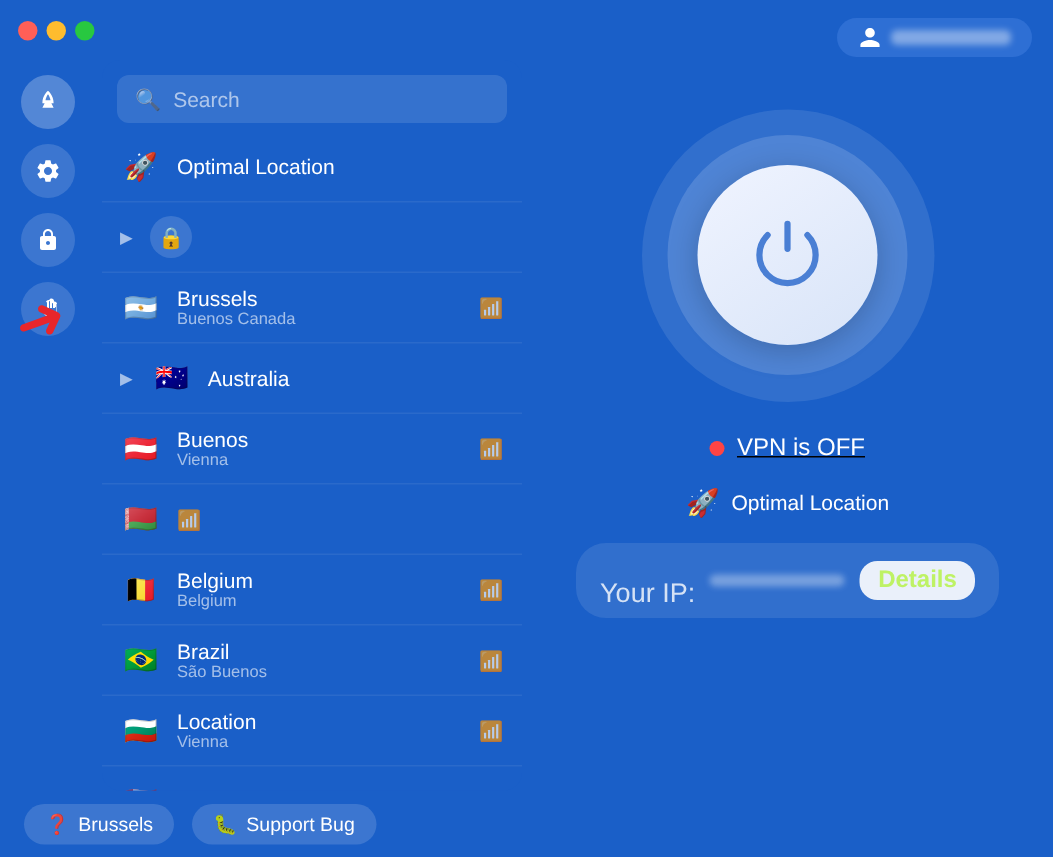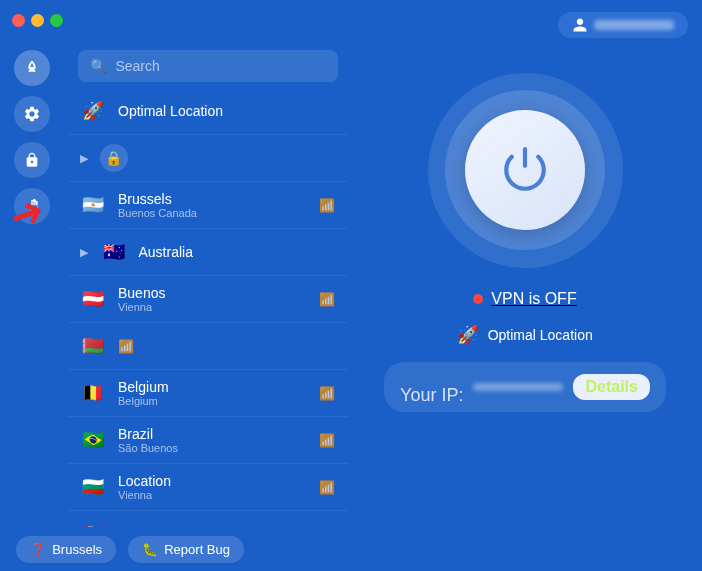--- a/index.html
+++ b/index.html
@@ -533,15 +533,15 @@
 
 </div>
 
 <div class="bottom-bar">
   <button class="bottom-btn">
     <span class="bottom-btn-icon">❓</span>
     <span>Brussels</span>
   </button>
   <button class="bottom-btn">
     <span class="bottom-btn-icon">🐛</span>
-    <span>Report Bug</span>
+    <span>Support Bug</span>
   </button>
 </div>
 
 </body></html>

